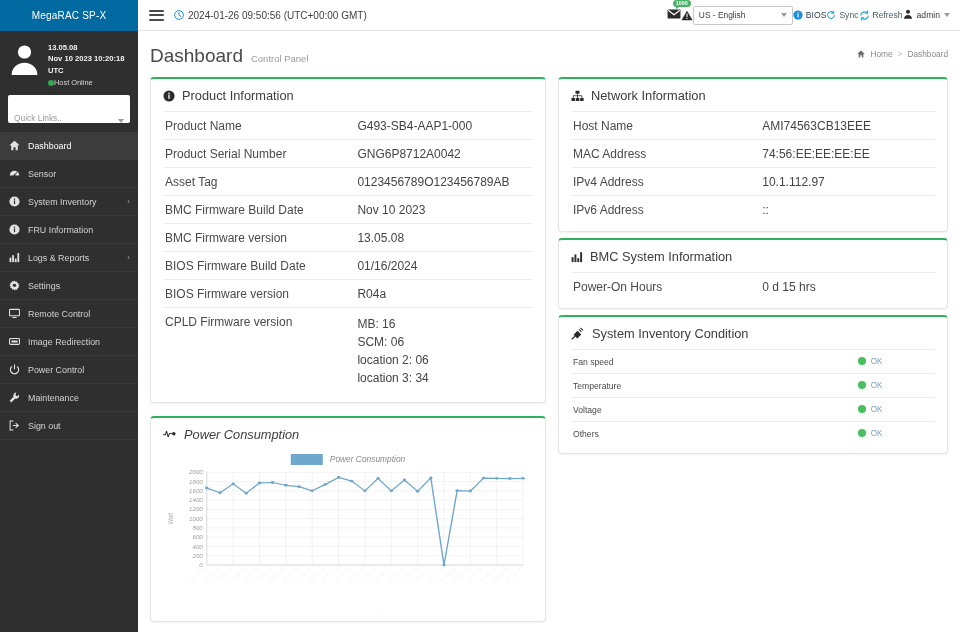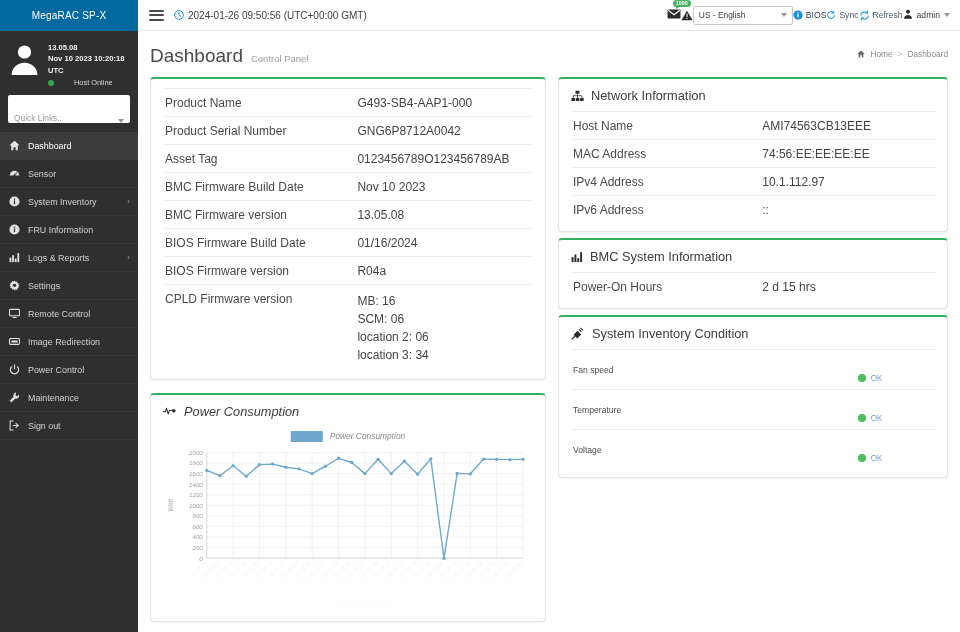--- a/index.html
+++ b/index.html
@@ -32,21 +32,21 @@
   .avatar {
     width: 33px; height: 33px; flex: 0 0 33px;
     margin-top: 3px;
   }
   .avatar svg { display: block; }
   .user-meta { padding-top: 3px; }
   .user-ver { font-size: 7.6px; font-weight: bold; color: #f2f2f2; line-height: 1.5; }
   .user-date { font-size: 7.6px; font-weight: bold; color: #f2f2f2; line-height: 1.5; }
   .host-status {
     font-size: 7.4px; color: #d8d8d8; margin-top: 2px;
-    display: flex; align-items: center; gap: 20px;
+    display: flex; align-items: center; gap: 0;
   }
   .dot-green {
     width: 6px; height: 6px; border-radius: 50%;
     background: #2fa84f; display: inline-block;
   }
   .quick-links {
     margin: 2px 8px 9px 8px; height: 28px;
     background: #ffffff; border-radius: 2px;
     display: flex; align-items: flex-end; justify-content: space-between;
     padding: 0 6px; font-size: 8.4px; color: #9a9a9a;
@@ -176,21 +176,21 @@
   }
   table.kv td.k { width: 52%; }
   table.kv td.v { color: #444; }
   .multi-line span { display: block; line-height: 1.52; }
 
   
   table.status { width: 100%; border-collapse: collapse; }
   table.status tr { border-top: 1px solid #ececec; }
   table.status td { padding: 6.5px 2px; font-size: 8.6px; color: #4a4a4a; }
   table.status td.sv { text-align: left; }
-  .status-cell { display: flex; align-items: center; gap: 5px; padding-left: 40%; margin-top: 17px; }
+  .status-cell { display: flex; align-items: flex-start; gap: 5px; padding-left: 40%; }
   .status-dot { width: 8px; height: 8px; border-radius: 50%; background: #46c05e; }
   .status-ok { font-size: 8.2px; color: #7ba4bd; }
 
   
   .chart-card { flex: 1; display: flex; flex-direction: column; min-height: 0; font-style: italic; }
   .chart-wrap { flex: 1; position: relative; min-height: 0; }
   .chart-legend {
     position: absolute; left: 50%; transform: translateX(-50%);
     top: 4px; display: flex; align-items: center; gap: 7px;
   }
@@ -439,20 +439,30 @@
         <span class="sep">&gt;</span>
         <span>Dashboard</span>
       </div>
     </div>
 
     <div class="content">
 
       <div class="col-left">
 
         <section class="card">
+          <div class="card-title">
+            <span class="t-ico">
+              <svg width="12" height="12" viewBox="0 0 16 16">
+                <circle cx="8" cy="8" r="7.4" fill="#2c2c2c"></circle>
+                <rect x="7.1" y="6.4" width="1.8" height="5.4" fill="#ffffff"></rect>
+                <rect x="7.1" y="3.6" width="1.8" height="1.9" fill="#ffffff"></rect>
+              </svg>
+            </span>
+            <span>Product Information</span>
+          </div>
           <table class="kv">
             <tbody id="product-rows">
                 <tr>
                   <td class="k">Product Name</td>
                   <td class="v">G493-SB4-AAP1-000</td>
                 </tr>
                 <tr>
                   <td class="k">Product Serial Number</td>
                   <td class="v">GNG6P8712A0042</td>
                 </tr>
@@ -647,21 +657,21 @@
                 <rect x="8.4" y="9.6" width="2.6" height="5.2" fill="#2c2c2c"></rect>
                 <rect x="12.2" y="1.6" width="2.6" height="13.2" fill="#2c2c2c"></rect>
               </svg>
             </span>
             <span>BMC System Information</span>
           </div>
           <table class="kv">
             <tbody id="bmc-rows">
                 <tr>
                   <td class="k">Power-On Hours</td>
-                  <td class="v">2 d 15 hrs</td>
+                  <td class="v">0 d 15 hrs</td>
                 </tr>
               </tbody>
           </table>
         </section>
 
         <section class="card">
           <div class="card-title">
             <span class="t-ico">
               <svg width="14" height="13" viewBox="0 0 18 16">
                 <path d="M3.2 9.6 L8.4 4.4 L13.2 9.2 L8 14.4 Z" fill="#2c2c2c"></path>
@@ -693,20 +703,29 @@
                 </tr>
                 <tr>
                   <td>Voltage</td>
                   <td class="sv">
                     <div class="status-cell">
                       <span class="status-dot"></span>
                       <span class="status-ok">OK</span>
                     </div>
                   </td>
                 </tr>
+                <tr>
+                  <td>Others</td>
+                  <td class="sv">
+                    <div class="status-cell">
+                      <span class="status-dot"></span>
+                      <span class="status-ok">OK</span>
+                    </div>
+                  </td>
+                </tr>
               </tbody>
           </table>
         </section>
 
       </div>
     </div>
   </div>
 </div>
 
 </body></html>

